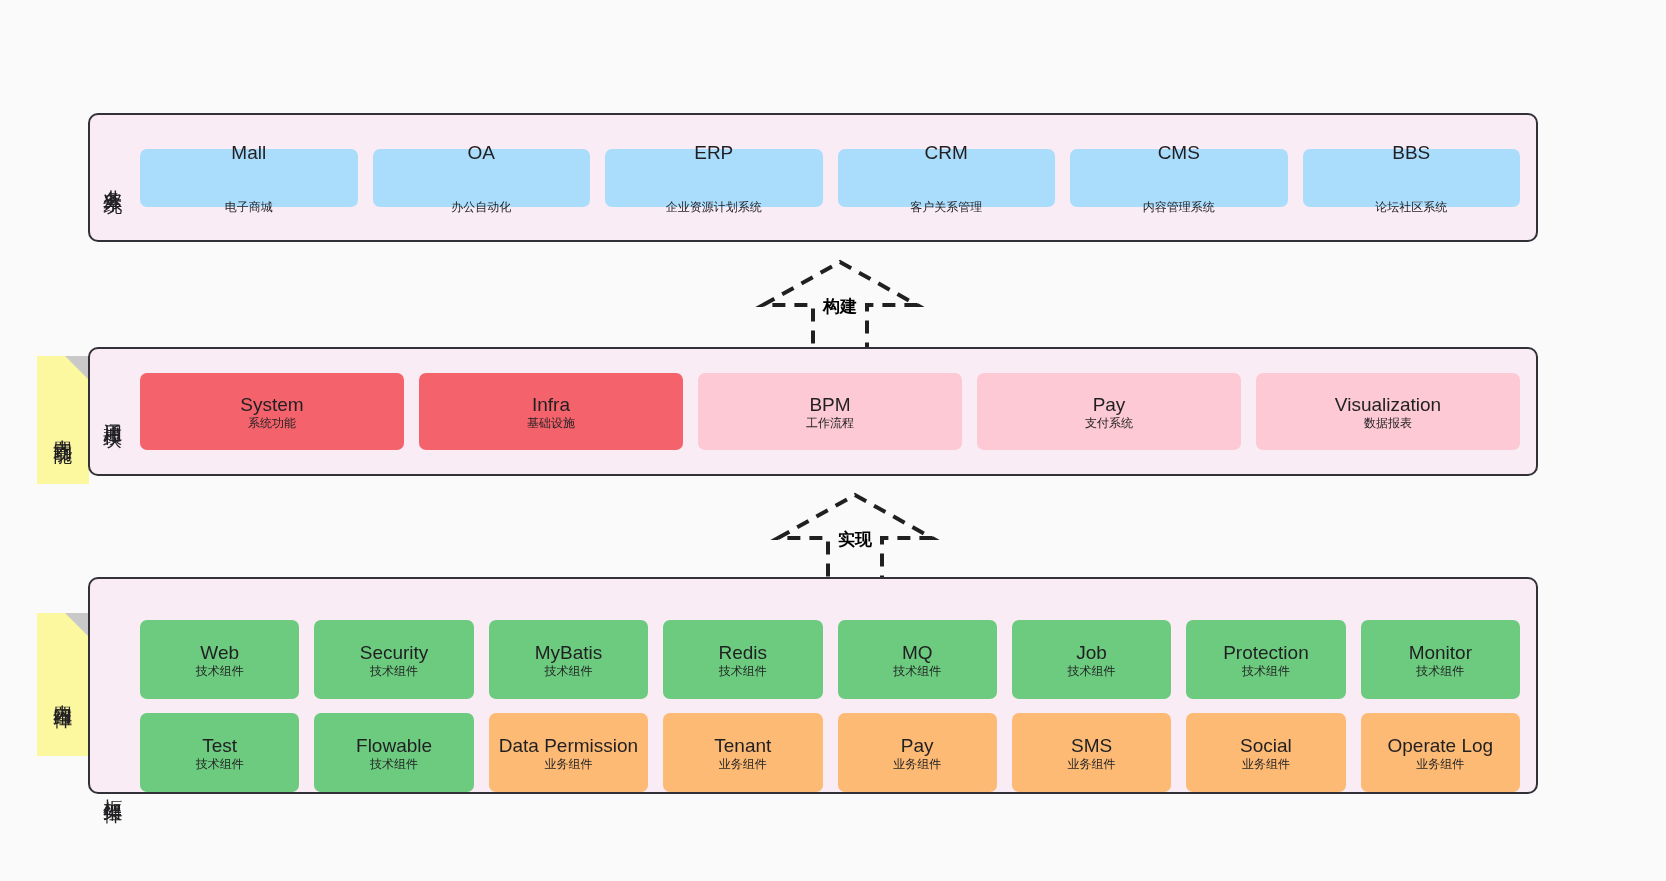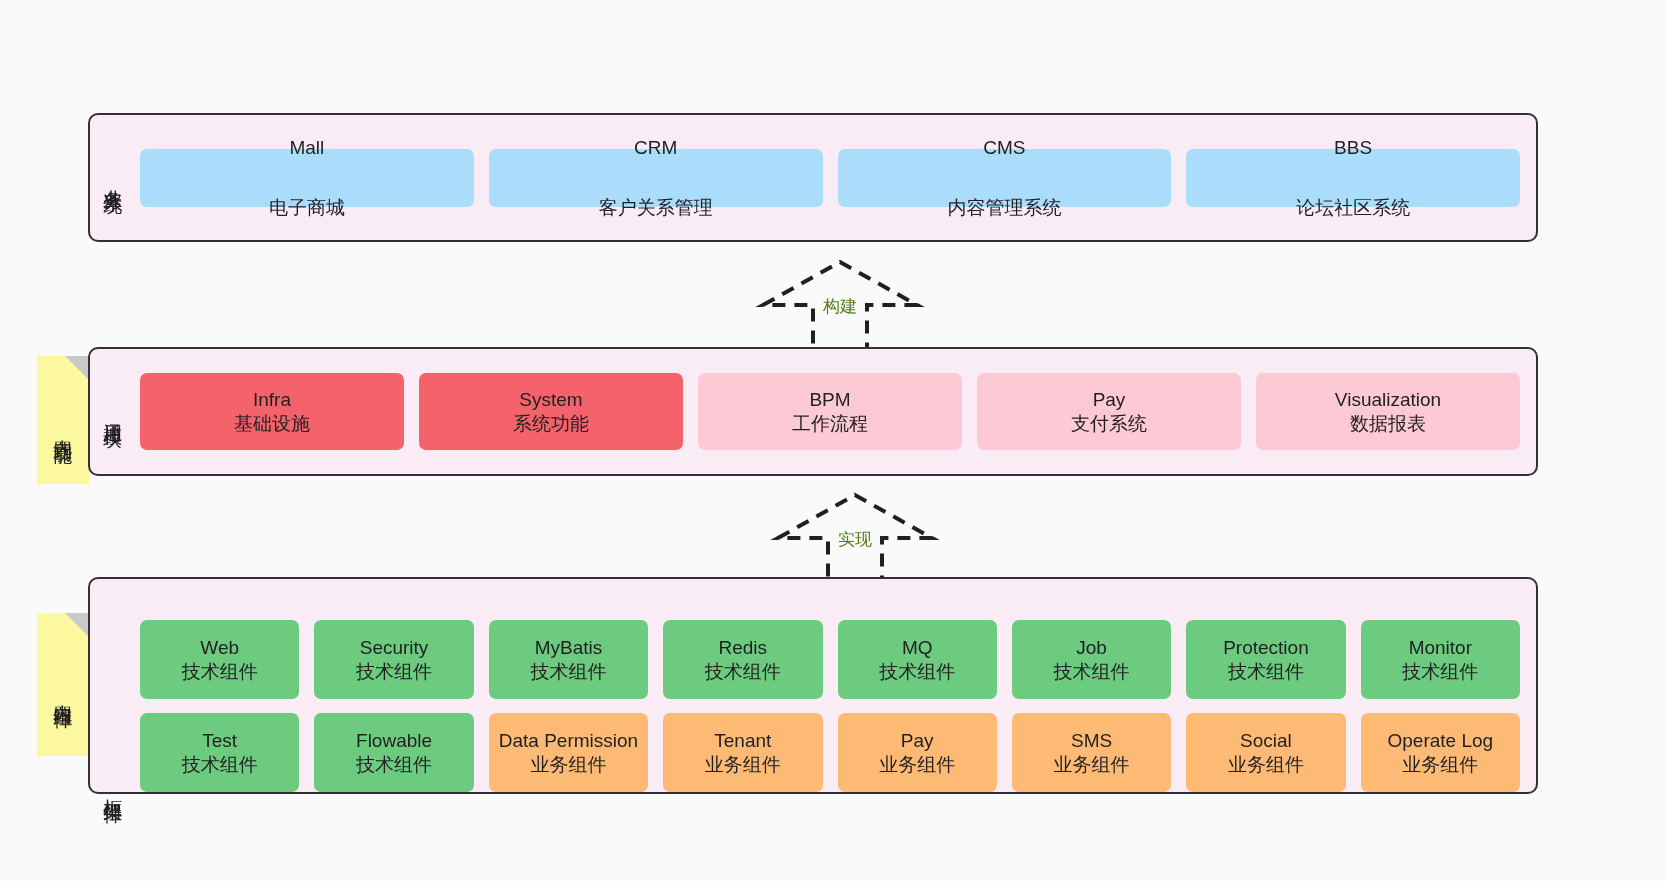--- a/index.html
+++ b/index.html
@@ -65,21 +65,21 @@
     flex-direction: column;
     align-items: center;
     justify-content: center;
     text-align: center;
     color: #201f22;
     line-height: 1.22;
     padding: 4px 6px;
     user-select: none;
   }
   .node .en { font-size: 19px; }
-  .node .cn { font-size: 19px; }
+  .node .cn { font-size: 12px; }
 
   .node.blue        { background: #aadcfb; }
   .node.red         { background: #f4636b; }
   .node.pink        { background: #fcc9d4; }
   .node.green       { background: #6ccb7f; }
   .node.green-light { background: #fdba74; }
 
   
   #layer-business  { left: 88px;  top: 113px; width: 1450px; height: 129px; }
   #layer-business .node { height: 58px; gap: 36px; }
@@ -126,40 +126,49 @@
     height: 95px;
   }
   .arrow svg { display: block; overflow: visible; }
   .arrow .alabel {
     position: absolute;
     left: 0;
     right: 0;
     top: 38px;
     text-align: center;
     font-size: 17px;
-    color: #4d7c0f;
+    color: #000000;
     user-select: none;
+    font-weight: bold;
   }
   #arrow-build     { left: 755px; top: 257px; }
   #arrow-implement { left: 770px; top: 490px; }
 </style>
 </head>
 <body>
 
 <div id="canvas">
 
   <div class="layer" id="layer-business">
     <div class="layer-title">业务系统</div>
     <div class="layer-body">
       <div class="row">
         <div class="node blue">
           <span class="en">Mall</span>
           <span class="cn">电子商城</span>
         </div>
         <div class="node blue">
+          <span class="en">OA</span>
+          <span class="cn">办公自动化</span>
+        </div>
+        <div class="node blue">
+          <span class="en">ERP</span>
+          <span class="cn">企业资源计划系统</span>
+        </div>
+        <div class="node blue">
           <span class="en">CRM</span>
           <span class="cn">客户关系管理</span>
         </div>
         <div class="node blue">
           <span class="en">CMS</span>
           <span class="cn">内容管理系统</span>
         </div>
         <div class="node blue">
           <span class="en">BBS</span>
           <span class="cn">论坛社区系统</span>
@@ -178,26 +187,26 @@
   <div class="note" id="note-common">
     <span class="fold"></span>
     <span>内置功能</span>
   </div>
 
   <div class="layer" id="layer-common">
     <div class="layer-title">通用模块</div>
     <div class="layer-body">
       <div class="row">
         <div class="node red">
+          <span class="en">System</span>
+          <span class="cn">系统功能</span>
+        </div>
+        <div class="node red">
           <span class="en">Infra</span>
           <span class="cn">基础设施</span>
-        </div>
-        <div class="node red">
-          <span class="en">System</span>
-          <span class="cn">系统功能</span>
         </div>
         <div class="node pink">
           <span class="en">BPM</span>
           <span class="cn">工作流程</span>
         </div>
         <div class="node pink">
           <span class="en">Pay</span>
           <span class="cn">支付系统</span>
         </div>
         <div class="node pink">

